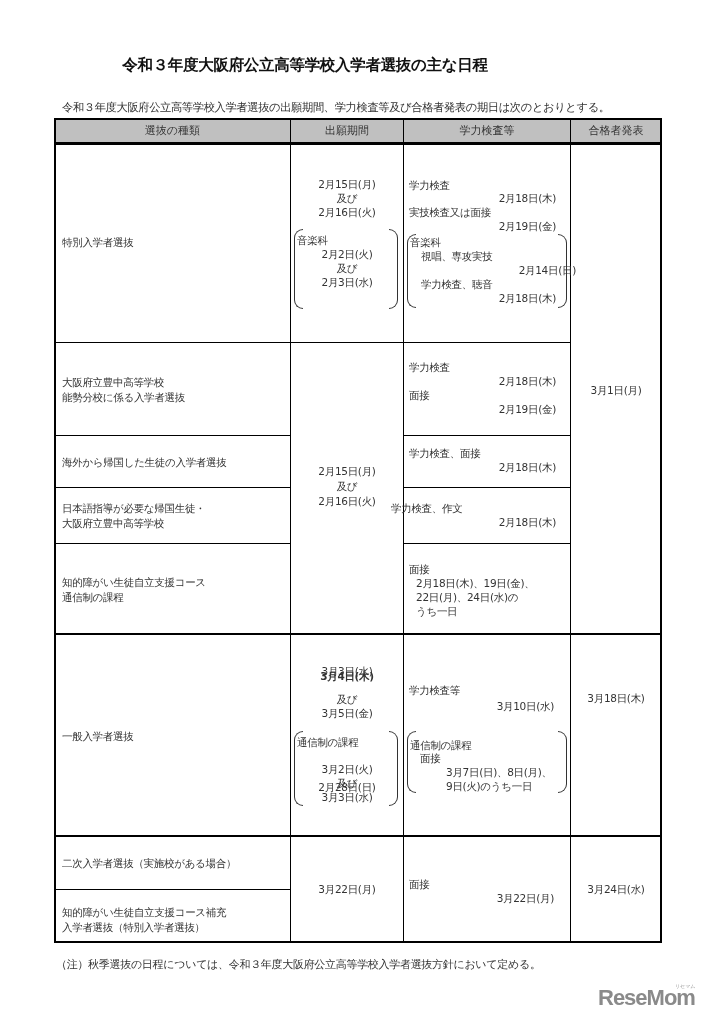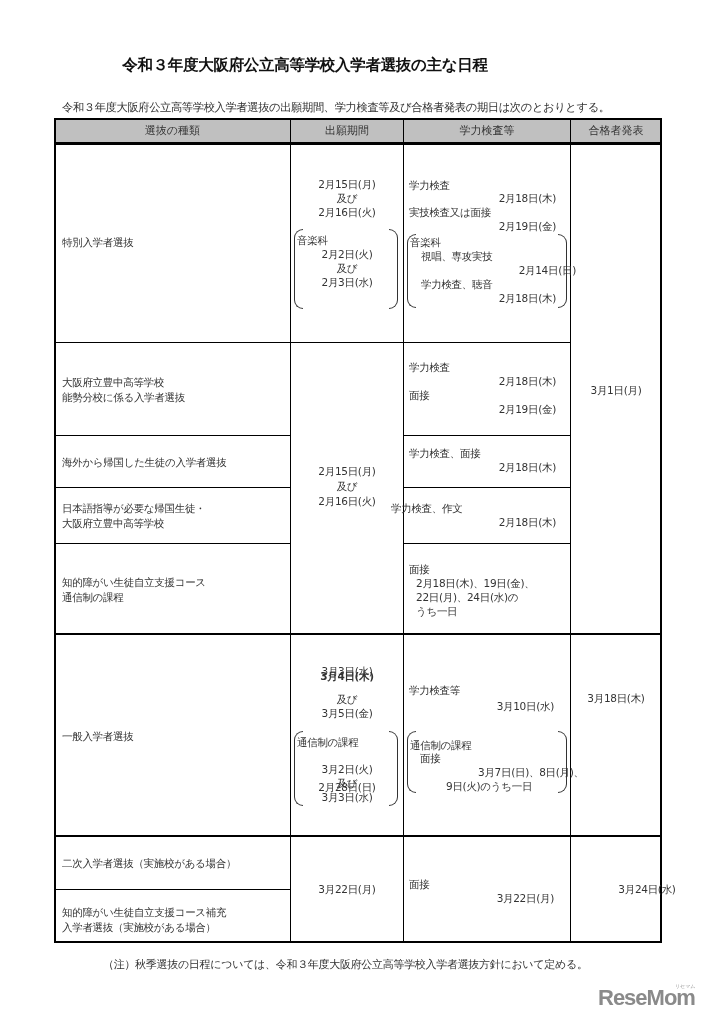--- a/index.html
+++ b/index.html
@@ -11,21 +11,21 @@
   .hline { position: absolute; background: #000; }
   .vline { position: absolute; background: #000; }
   .hdr-bg { position: absolute; left: 55px; top: 119px; width: 606px; height: 24px; background: #c0c0c0; }
   .hdr { position: absolute; top: 119px; height: 24px; line-height: 24px; text-align: center; font-size: 11px; color: #333; }
   .t { position: absolute; font-size: 10.5px; color: #333; white-space: nowrap; letter-spacing: -0.3px; line-height: 15px; }
   .c { text-align: center; }
   .r { text-align: right; }
   .paren { position: absolute; border: 1px solid #333; border-radius: 9px; }
   .paren.l { border-right: none; width: 8px; border-top-right-radius: 0; border-bottom-right-radius: 0; }
   .paren.rr { border-left: none; width: 8px; border-top-left-radius: 0; border-bottom-left-radius: 0; }
-  .note { left: 56px; top: 957px; font-size: 11px; color: #333; white-space: nowrap; letter-spacing: -0.3px; margin-left: 47px; }
+  .note { left: 56px; top: 957px; font-size: 11px; color: #333; white-space: nowrap; letter-spacing: -0.3px; }
   .logo { left: 598px; top: 985px; font-size: 22px; font-weight: bold; color: #8a8a8a; letter-spacing: -1px; font-family: "Liberation Sans", sans-serif; }
   .logo-small { left: 675px; top: 983px; font-size: 5px; color: #999; }
 </style>
 </head>
 <body>
 
 <div class="abs title">令和３年度大阪府公立高等学校入学者選抜の主な日程</div>
 <div class="abs intro">令和３年度大阪府公立高等学校入学者選抜の出願期間、学力検査等及び合格者発表の期日は次のとおりとする。</div>
 
 <div>
@@ -119,28 +119,28 @@
   <div class="t c" style="left:291px;width:112px;top:762px;">3月2日(火)</div>
   <div class="t c" style="left:291px;width:112px;top:776px;">及び</div>
   <div class="t c" style="left:291px;width:112px;top:790px;">3月3日(水)</div>
 
   <div class="t" style="left:409px;top:683px;">学力検査等</div>
   <div class="t r" style="left:404px;width:150px;top:699px;">3月10日(水)</div>
   <div class="paren l" style="left:407px;top:731px;height:60px;"></div>
   <div class="paren rr" style="left:558px;top:731px;height:60px;"></div>
   <div class="t" style="left:410px;top:738px;">通信制の課程</div>
   <div class="t" style="left:420px;top:751px;">面接</div>
-  <div class="t" style="left:446px;top:765px;margin-left:32px;">3月7日(日)、8日(月)、</div>
+  <div class="t" style="left:446px;top:765px;">3月7日(日)、8日(月)、</div>
   <div class="t" style="left:446px;top:779px;text-align:right;">9日(火)のうち一日</div>
   <div class="t c" style="left:571px;width:90px;top:691px;">3月18日(木)</div>
 
   <div class="t" style="left:62px;top:856px;">二次入学者選抜（実施校がある場合）</div>
   <div class="t" style="left:62px;top:905px;">知的障がい生徒自立支援コース補充</div>
-  <div class="t" style="left:62px;top:920px;">入学者選抜（実施校がある場合）</div>
+  <div class="t" style="left:62px;top:920px;">入学者選抜（特別入学者選抜）</div>
   <div class="t c" style="left:291px;width:112px;top:882px;">3月22日(月)</div>
   <div class="t" style="left:409px;top:877px;">面接</div>
   <div class="t r" style="left:404px;width:150px;top:891px;">3月22日(月)</div>
-  <div class="t c" style="left:602px;width:90px;top:882px;">3月24日(水)</div>
+  <div class="t c" style="left:571px;width:90px;top:882px;">3月24日(水)</div>
 </div>
 
 <div class="abs note">（注）秋季選抜の日程については、令和３年度大阪府公立高等学校入学者選抜方針において定める。</div>
 <div class="abs logo">ReseMom</div>
 <div class="abs logo-small">リセマム</div>
 
 </body></html>

